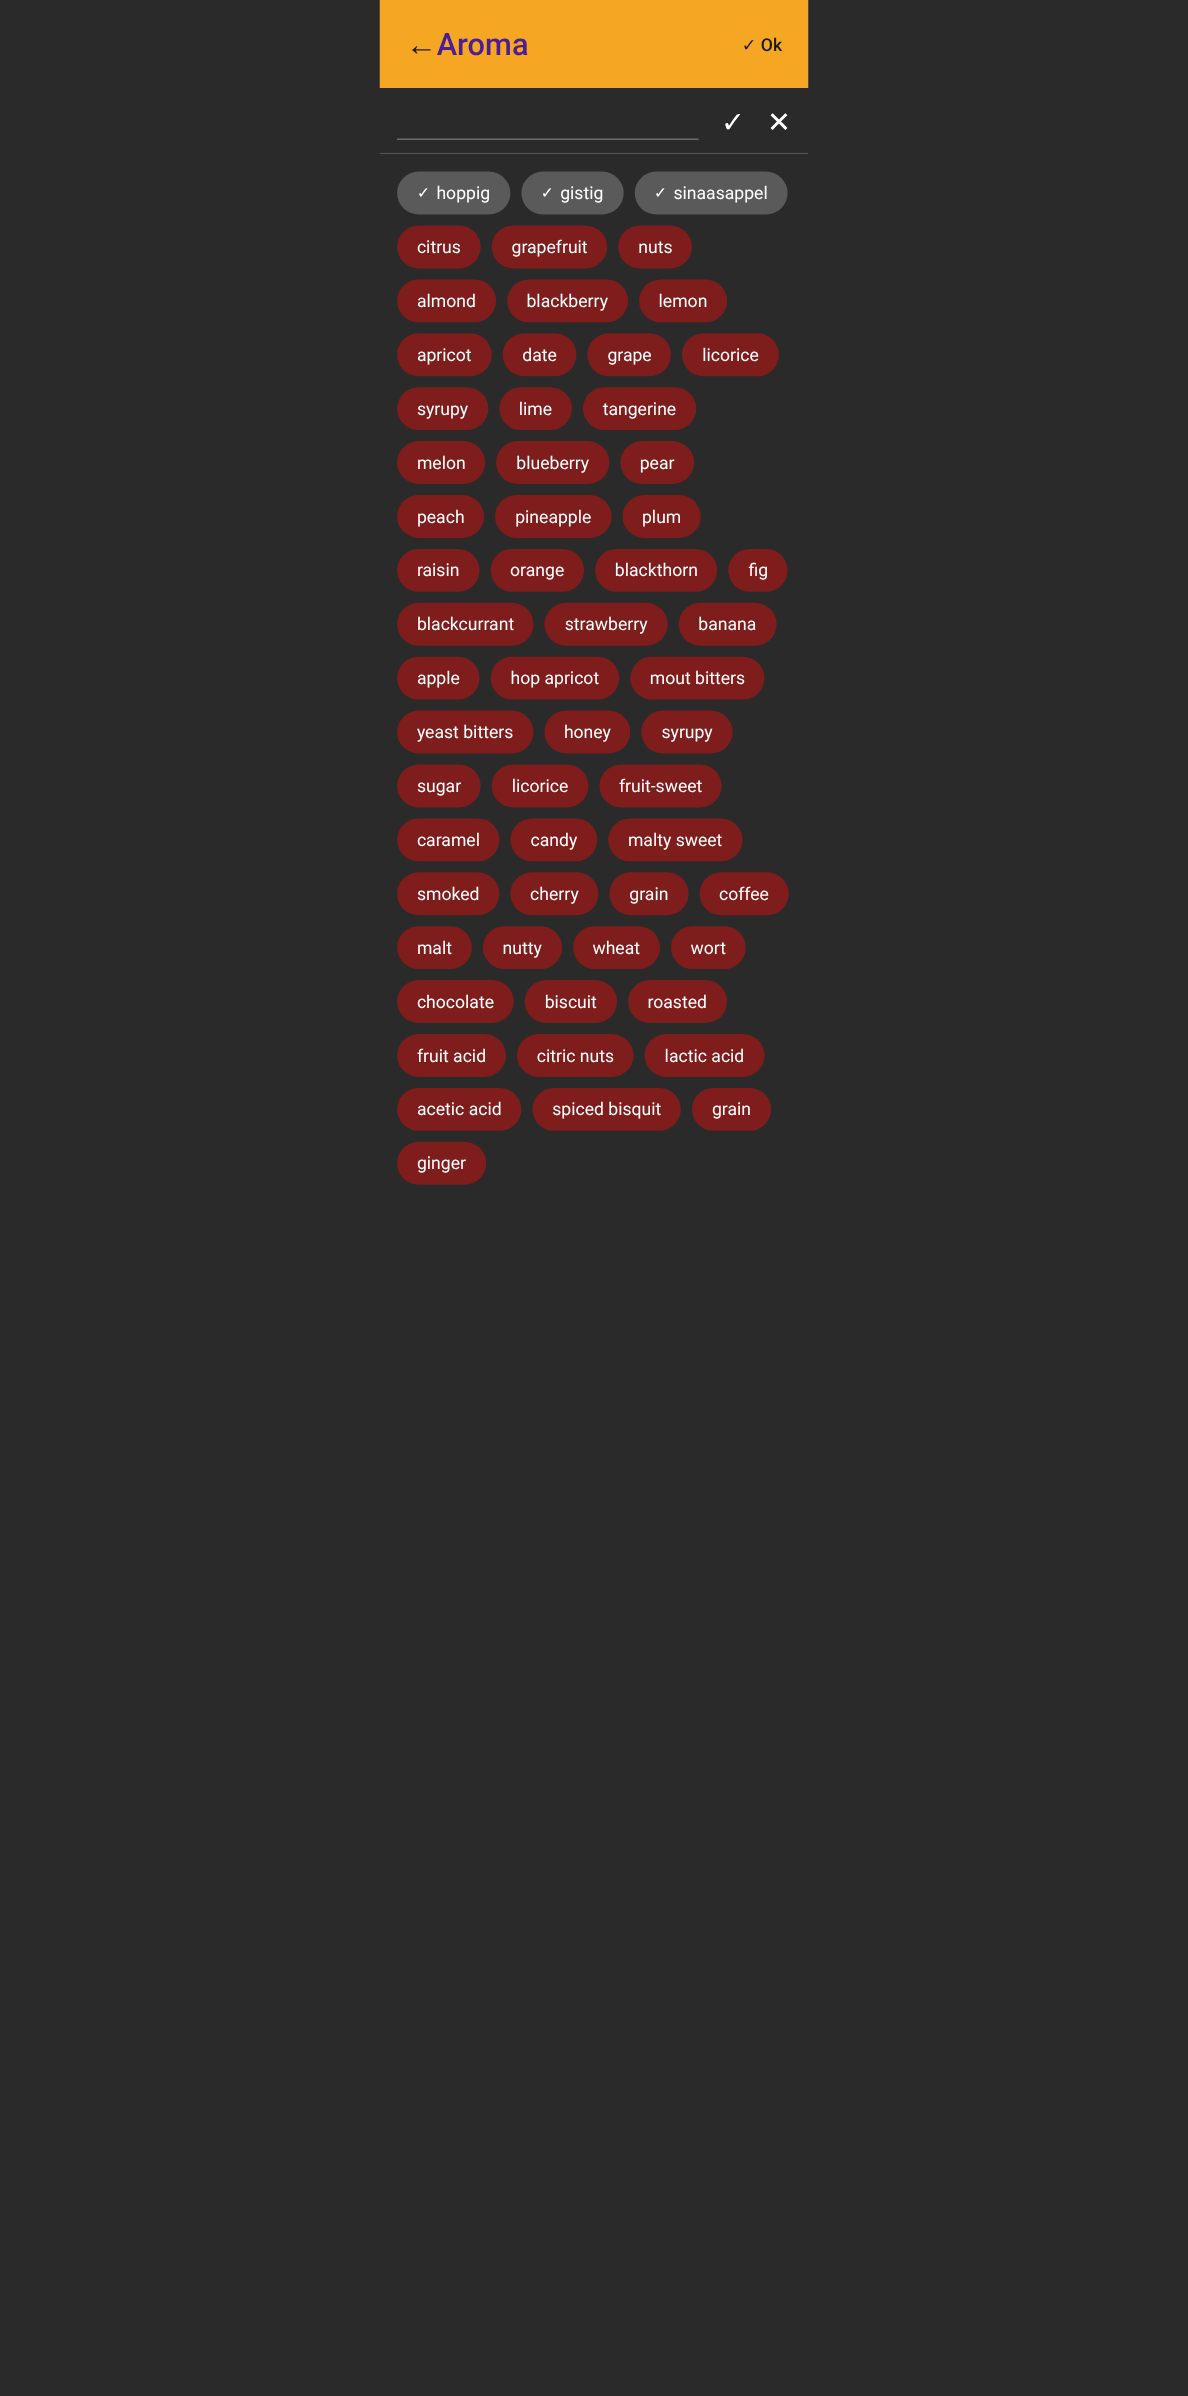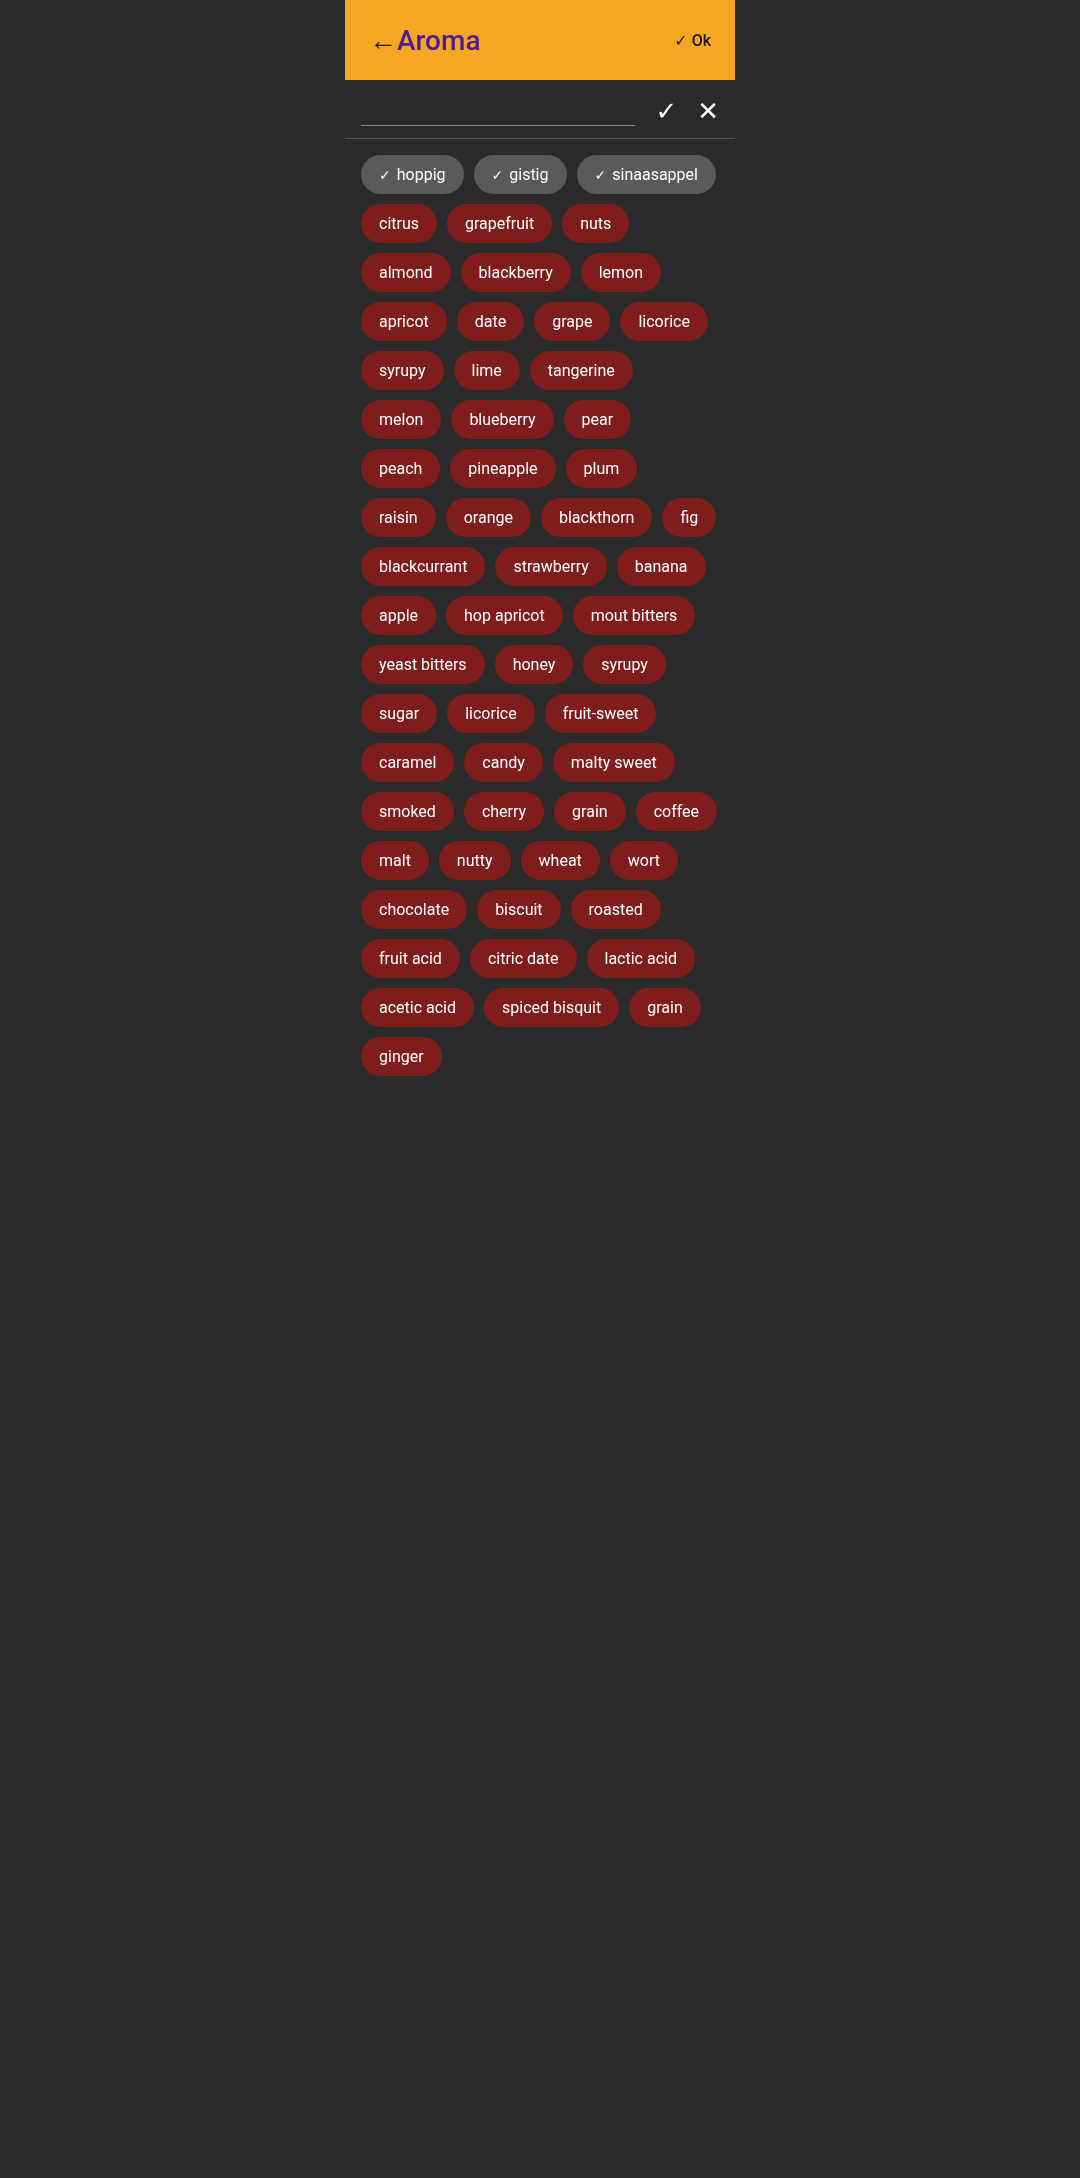--- a/index.html
+++ b/index.html
@@ -298,21 +298,21 @@
     <div class="tag">
       <span>biscuit</span>
     </div>
     <div class="tag">
       <span>roasted</span>
     </div>
     <div class="tag">
       <span>fruit acid</span>
     </div>
     <div class="tag">
-      <span>citric date</span>
+      <span>citric nuts</span>
     </div>
     <div class="tag">
       <span>lactic acid</span>
     </div>
     <div class="tag">
       <span>acetic acid</span>
     </div>
     <div class="tag">
       <span>spiced bisquit</span>
     </div>

